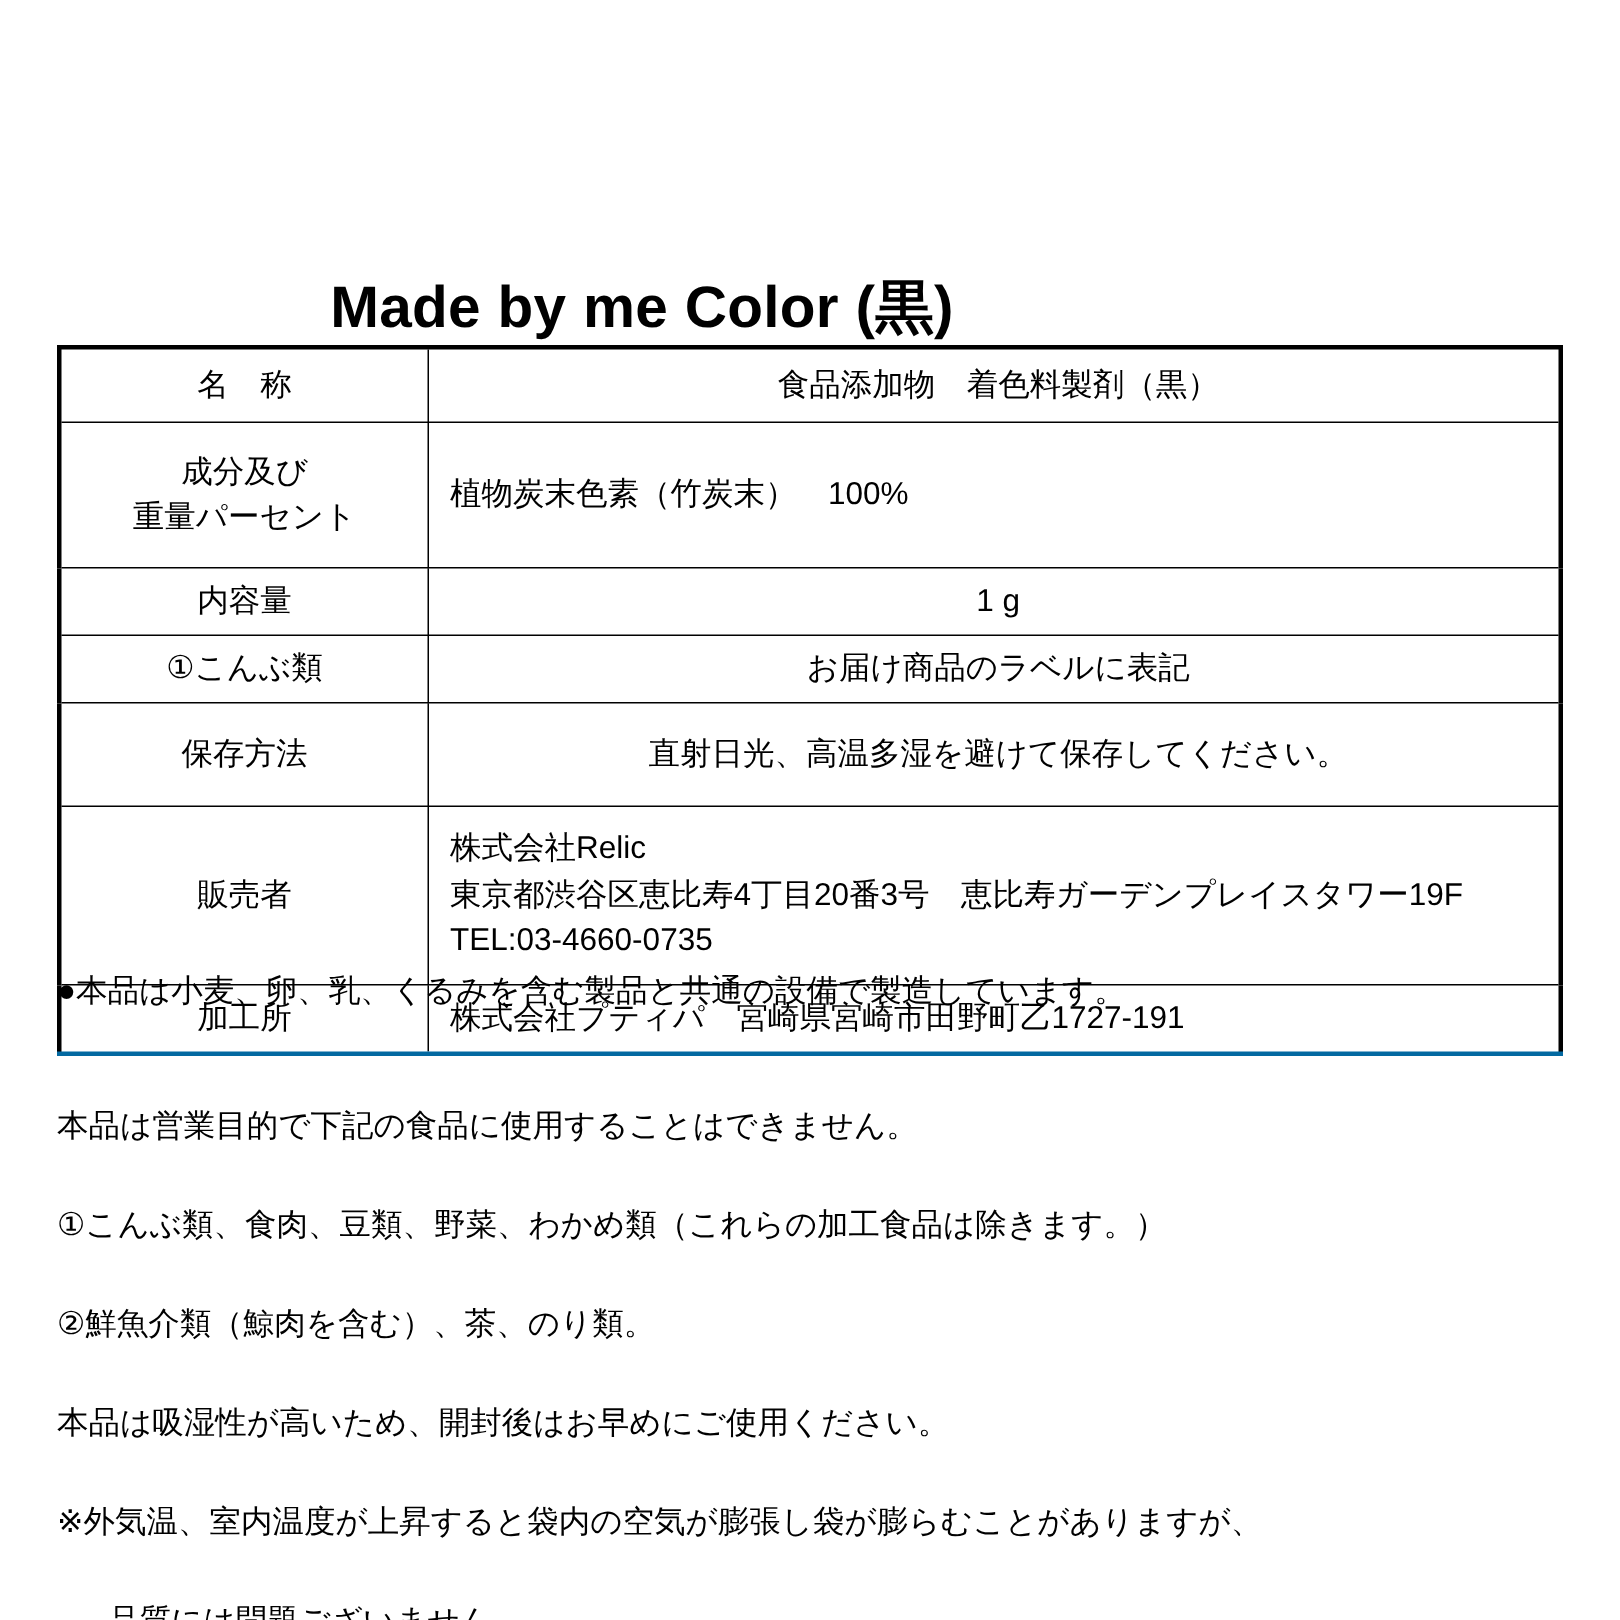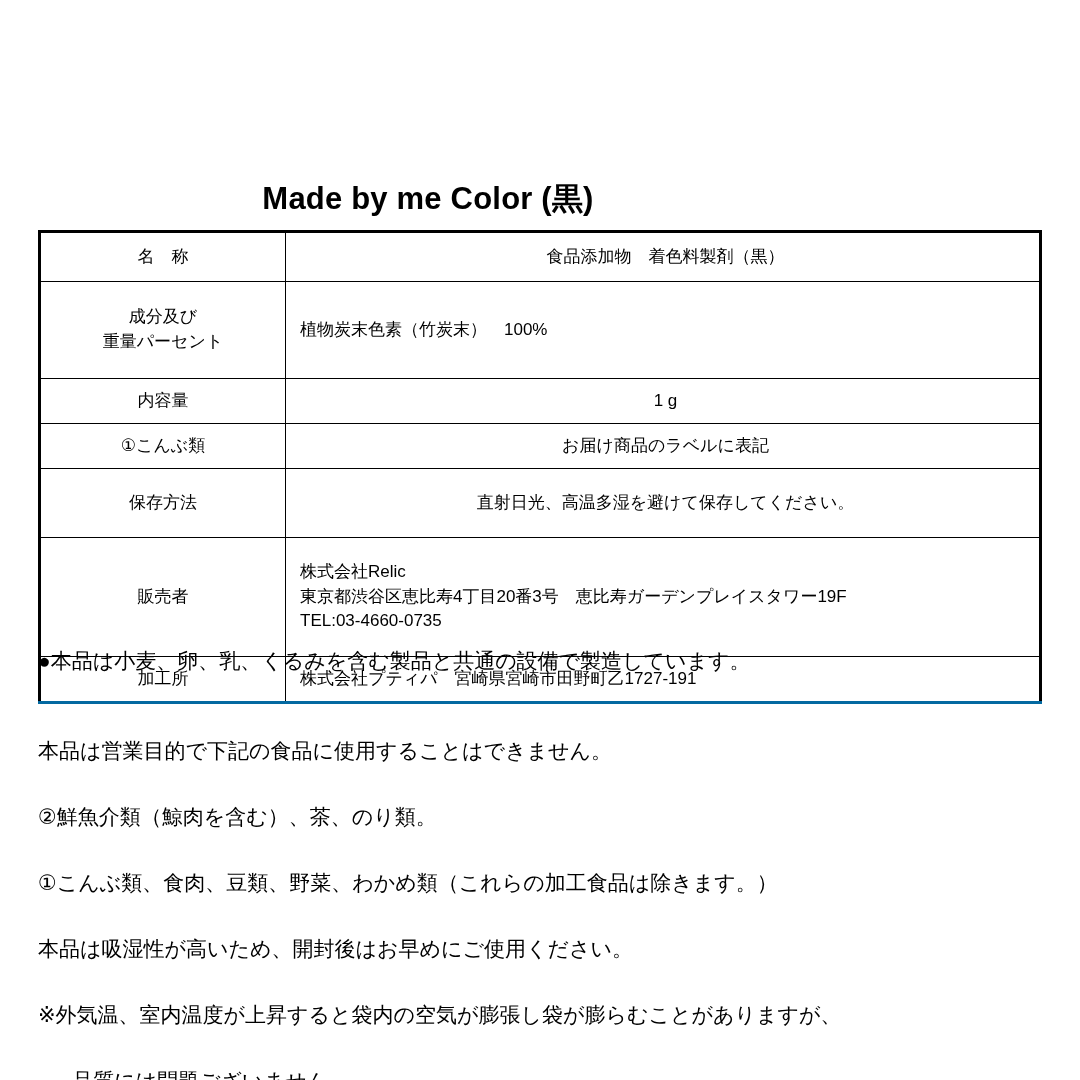--- a/index.html
+++ b/index.html
@@ -22,35 +22,35 @@
     width: 1080px;
     height: 1080px;
     box-sizing: border-box;
   }
   .title {
     position: absolute;
     left: 0;
     top: 178px;
     width: 856px;
     text-align: center;
-    font-size: 31px;
+    font-size: 39px;
     font-weight: bold;
     letter-spacing: 0.2px;
   }
   .spec-table {
     position: absolute;
     left: 38px;
     top: 230px;
     width: 1004px;
     border-collapse: collapse;
     table-layout: fixed;
   }
   .spec-table td {
     border: 1px solid #000000;
-    font-size: 17px;
+    font-size: 21px;
     padding: 6px 8px;
     vertical-align: middle;
     line-height: 1.45;
   }
   .spec-table tr:first-child td {
     border-top: 3px solid #000000;
   }
   .spec-table tr:last-child td {
     border-bottom: 3px solid #0369a1;
   }
@@ -160,20 +160,20 @@
           <span class="line">株式会社プティパ　宮崎県宮崎市田野町乙1727-191</span>
         </td>
       </tr>
     </tbody>
   </table>
 
   <div class="allergy">●本品は小麦、卵、乳、くるみを含む製品と共通の設備で製造しています。</div>
 
   <div class="notes">
     <span class="line">本品は営業目的で下記の食品に使用することはできません。</span>
+    <span class="line">①こんぶ類、食肉、豆類、野菜、わかめ類（これらの加工食品は除きます。）</span>
     <span class="line">②鮮魚介類（鯨肉を含む）、茶、のり類。</span>
-    <span class="line">①こんぶ類、食肉、豆類、野菜、わかめ類（これらの加工食品は除きます。）</span>
     <span class="line">本品は吸湿性が高いため、開封後はお早めにご使用ください。</span>
     <span class="line">※外気温、室内温度が上昇すると袋内の空気が膨張し袋が膨らむことがありますが、</span>
     <span class="line indent">品質には問題ございません。</span>
   </div>
 
 </div>
 
 </body></html>

